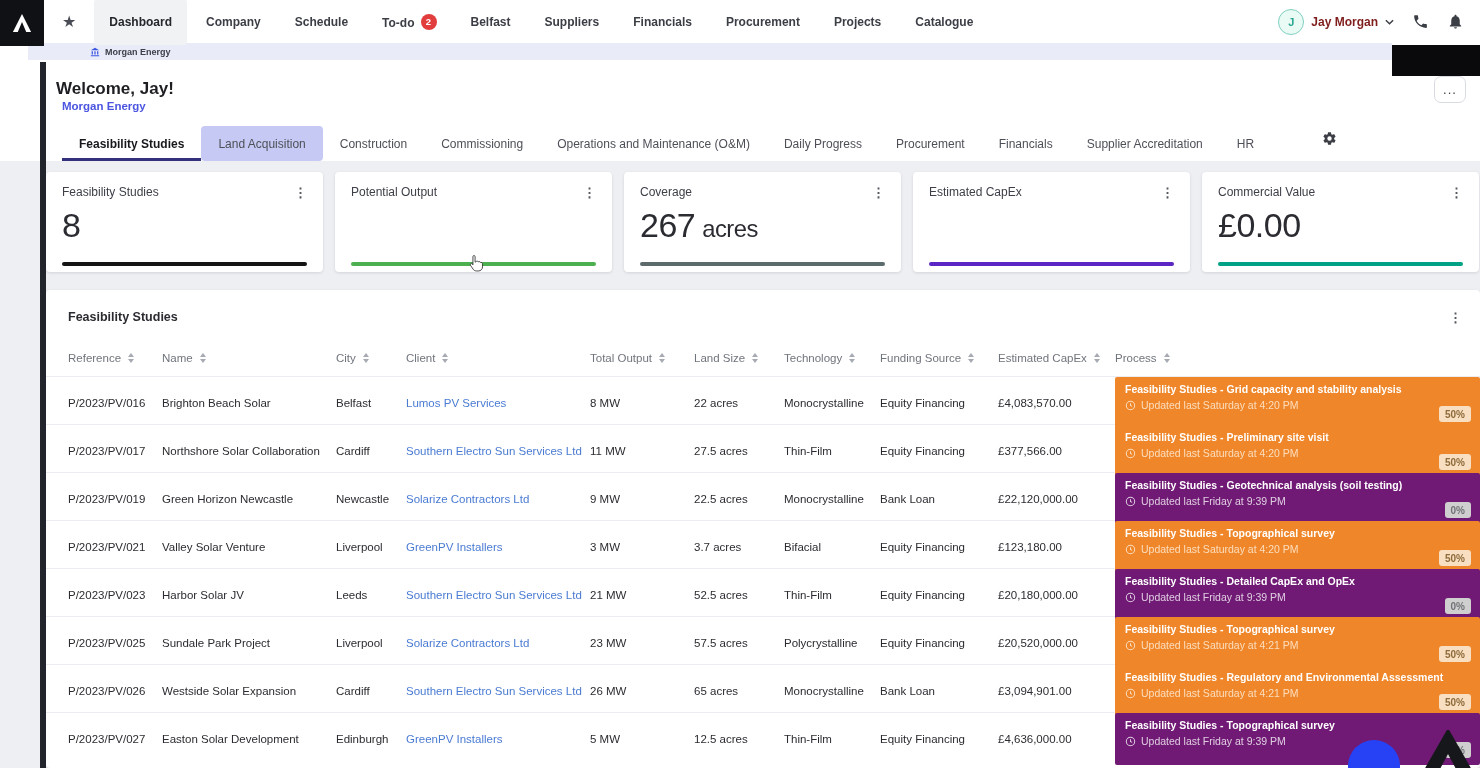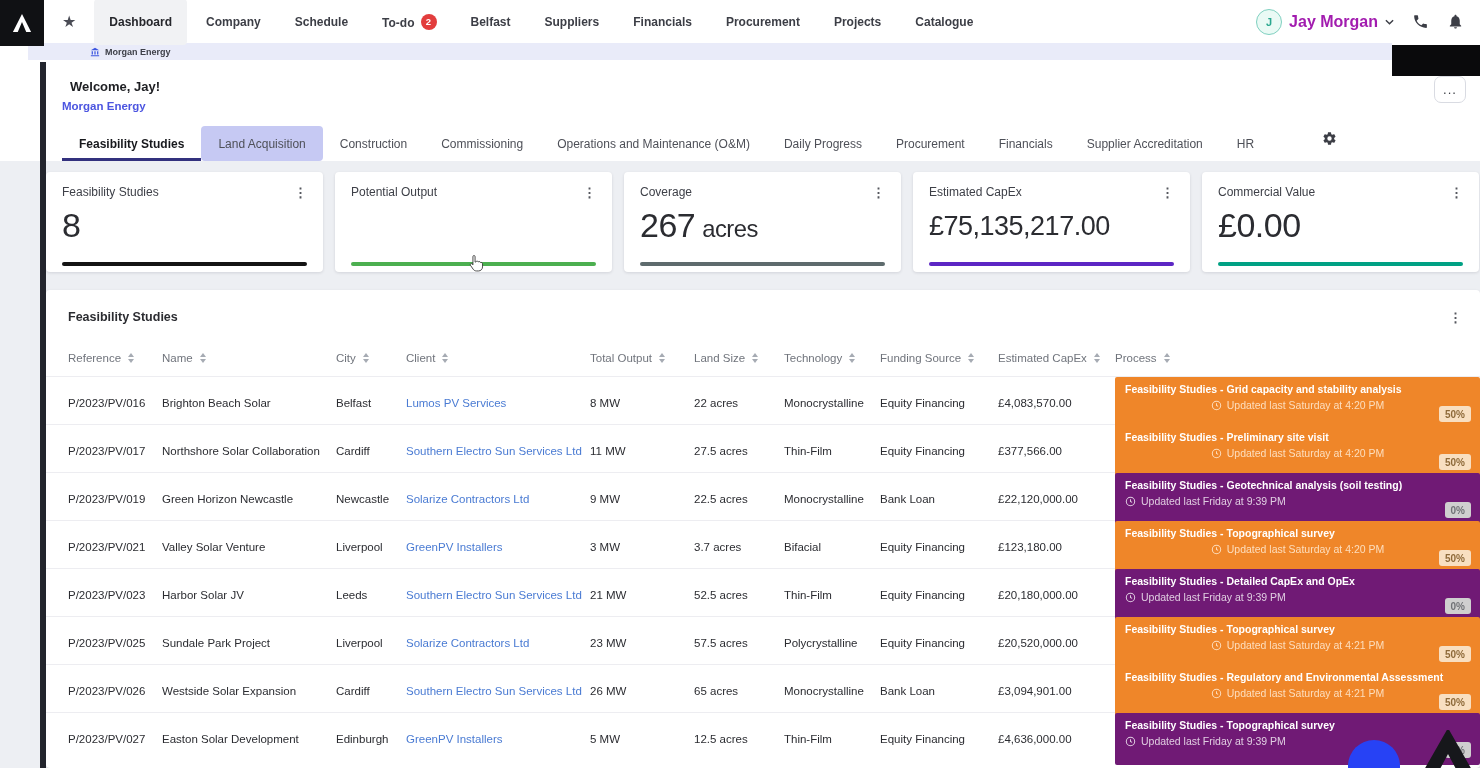--- a/index.html
+++ b/index.html
@@ -14,31 +14,31 @@
   .star-btn { margin-right:14px; font-size:16px; color:#4a4c55; cursor:pointer; }
   .nav-item { font-size:12px; font-weight:bold; color:#3c3e46; padding:16px 15px; border-radius:4px;
     display:flex; align-items:flex-end; white-space:nowrap; cursor:pointer; }
   .nav-item.active { background:#f1f2f4; color:#26272c; }
   .nav-badge { display:inline-flex; align-items:center; justify-content:center; width:16px; height:16px;
     border-radius:50%; background:#e23d3d; color:#fff; font-size:9.5px; font-weight:bold; margin-left:6px; }
   .nav-right { position:absolute; right:16px; top:0; height:43px; display:flex; align-items:center; gap:18px; }
   .user-chip { display:flex; align-items:center; gap:7px; cursor:pointer; }
   .avatar { width:26px; height:26px; border-radius:50%; border:1.5px solid #7fd0c0; background:#eafaf5;
     color:#2aa78f; font-size:11px; font-weight:bold; display:flex; align-items:center; justify-content:center; }
-  .user-name { font-size:16px; font-weight:bold; color:#a21caf; }
+  .user-name { font-size:12px; font-weight:bold; color:#7f1d1d; }
   .icon-btn { display:flex; align-items:center; cursor:pointer; }
 
   
   .crumb-strip { position:absolute; top:43px; left:28px; width:1364px; height:17px; background:#e9ebf9;
     display:flex; align-items:center; z-index:20; }
   .crumb { display:flex; align-items:center; gap:5px; margin-left:62px; font-size:9px; color:#3e4049; font-weight:bold; cursor:pointer; }
   .dark-box { position:absolute; top:45px; right:0; width:88px; height:31px; background:#0a0a0c; z-index:21; }
 
   
-  .welcome-title { position:absolute; top:79px; left:70px; font-size:13px; font-weight:bold; color:#1d1e22; }
+  .welcome-title { position:absolute; top:79px; left:56px; font-size:17px; font-weight:bold; color:#1d1e22; }
   .welcome-sub { position:absolute; top:100px; left:62px; font-size:11.5px; font-weight:bold; color:#4c55e0; cursor:pointer; }
   .more-btn { position:absolute; top:76px; right:14px; width:32px; height:27px; border:1px solid #d9dbe2;
     border-radius:7px; background:#fff; display:flex; align-items:center; justify-content:center;
     font-size:13px; color:#3c3e45; letter-spacing:1px; cursor:pointer; }
 
   
   .tabs { position:absolute; top:126px; left:62px; display:flex; align-items:stretch; gap:0; height:35px; }
   .tab { font-size:12px; color:#4e5058; display:flex; align-items:center; padding:0 17px;
     white-space:nowrap; position:relative; cursor:pointer; }
   .tab.active { color:#17181c; font-weight:bold; }
@@ -79,21 +79,21 @@
   .cell { padding-right:10px; white-space:nowrap; overflow:hidden; }
   .cell.link { color:#4a7bd3; cursor:pointer; }
   .proc-cell { align-self:stretch; display:flex; align-items:center; }
   .badge { position:relative; width:100%; height:52px; border-radius:2px; padding:6px 10px 0;
     overflow:hidden; cursor:pointer; }
   .badge.orange { background:#ef8629; }
   .badge.gray { background:#701a75; }
   .badge-title { font-size:10.5px; font-weight:bold; color:#fff; white-space:nowrap; }
   .badge-upd { display:flex; align-items:center; gap:5px; margin-top:4px; font-size:10.5px;
     color:rgba(255,255,255,.78); white-space:nowrap; }
-  .badge.orange .badge-upd { color:rgba(255,236,214,.85);justify-content:center; }
+  .badge.orange .badge-upd { color:rgba(255,236,214,.85); }
   .pct-pill { position:absolute; right:9px; bottom:7px; font-size:10px; font-weight:bold;
     border-radius:3px; padding:2.5px 6px; }
   .badge.orange .pct-pill { background:#f8dfc1; color:#8e6a3a; }
   .badge.gray .pct-pill { background:#cfcfcf; color:#707276; }
 
   
   .cursor { position:absolute; top:254px; left:468px; z-index:40; pointer-events:none; }
   .watermark { position:absolute; right:0; bottom:0; width:150px; height:38px; overflow:hidden; z-index:41; }
   .wm-circle { position:absolute; left:18px; top:10px; width:52px; height:52px; border-radius:50%; background:#2742f5; }
   .wm-a { position:absolute; right:-8px; top:-6px; }
@@ -279,23 +279,20 @@
         <span>267</span><span class="kpi-unit">acres</span>
       </div>
       <div class="kpi-bar" style="background: rgb(94, 107, 109);"></div>
     </div>
 
     <div class="kpi-card">
       <div class="kpi-head">
         <span class="kpi-label">Estimated CapEx</span>
         <span class="kebab">⋮</span>
       </div>
-      <div class="kpi-value med">
-        <span>£75,135,217.00</span>
-      </div>
       <div class="kpi-bar" style="background: rgb(92, 38, 196);"></div>
     </div>
 
     <div class="kpi-card">
       <div class="kpi-head">
         <span class="kpi-label">Commercial Value</span>
         <span class="kebab">⋮</span>
       </div>
       <div class="kpi-value">
         <span>£0.00</span>

